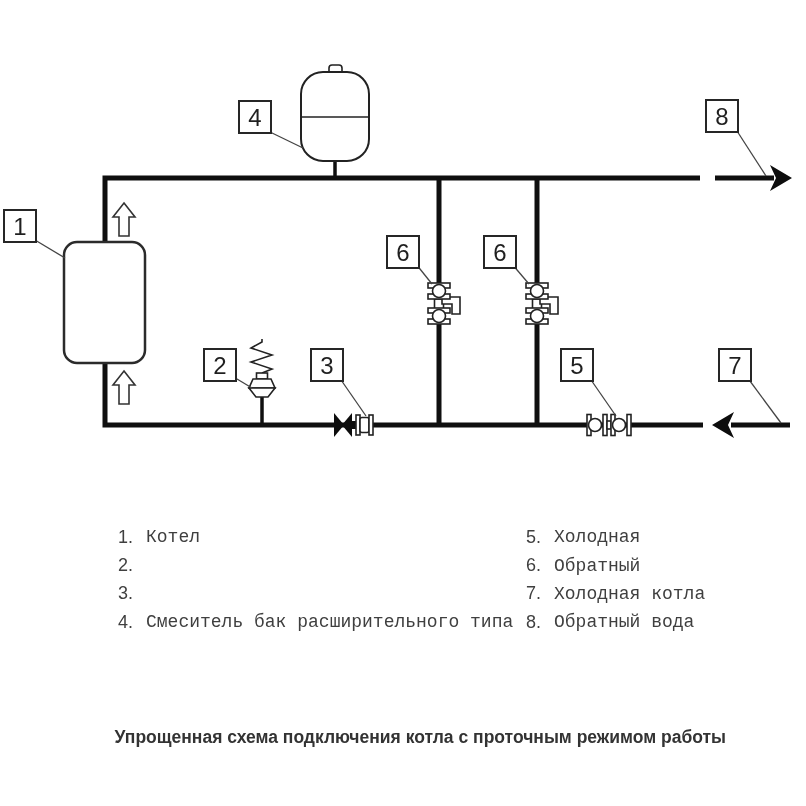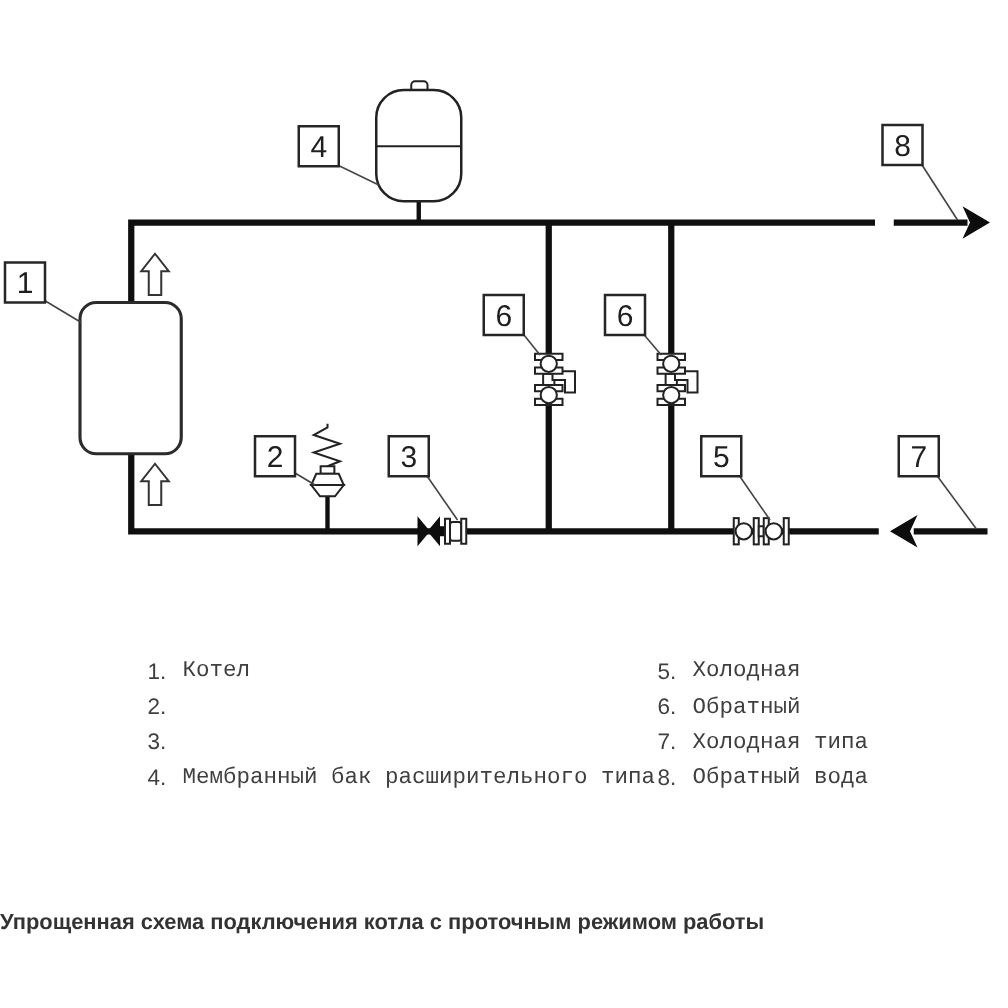--- a/index.html
+++ b/index.html
@@ -15,21 +15,21 @@
   .callout-rect{fill:#ffffff;stroke:#262626;stroke-width:2;}
   .callout-num{font-family:"Liberation Sans", sans-serif;font-size:24px;fill:#1f1f1f;
                text-anchor:middle;}
   .flow-arrow{fill:#ffffff;stroke:#333333;stroke-width:1.6;stroke-linejoin:miter;}
   .legend-col{position:absolute;top:523px;}
   #legend-col-left{left:118px;}
   #legend-col-right{left:526px;}
   .legend-item{display:flex;align-items:center;height:28.4px;font-size:18px;color:#3f3f3f;}
   .legend-num{display:inline-block;width:28px;}
   .legend-label{white-space:nowrap;font-family:Liberation Mono, monospace;}
-  #caption{position:absolute;left:0;top:727px;width:726px;text-align:left;
+  #caption{position:absolute;left:0;top:727px;width:726px;text-align:right;
            font-size:17.5px;font-weight:bold;color:#333333;}
 </style>
 </head>
 <body>
 
 <div id="page">
 
   <svg id="diagram-svg" width="806" height="520" viewBox="0 0 806 520">
 
     <g>
@@ -170,36 +170,36 @@
       <span class="legend-label">Котел</span>
     </div>
     <div class="legend-item">
       <span class="legend-num">2.</span>
     </div>
     <div class="legend-item">
       <span class="legend-num">3.</span>
     </div>
     <div class="legend-item">
       <span class="legend-num">4.</span>
-      <span class="legend-label">Мембранный бак расширительного типа</span>
+      <span class="legend-label">Смеситель бак расширительного типа</span>
     </div>
   </div>
 
   <div class="legend-col" id="legend-col-right">
     <div class="legend-item">
       <span class="legend-num">5.</span>
       <span class="legend-label">Холодная</span>
     </div>
     <div class="legend-item">
       <span class="legend-num">6.</span>
       <span class="legend-label">Обратный</span>
     </div>
     <div class="legend-item">
       <span class="legend-num">7.</span>
-      <span class="legend-label">Холодная типа</span>
+      <span class="legend-label">Холодная котла</span>
     </div>
     <div class="legend-item">
       <span class="legend-num">8.</span>
       <span class="legend-label">Обратный вода</span>
     </div>
   </div>
 
   <div id="caption">Упрощенная схема подключения котла с проточным режимом работы</div>
 
 </div>

